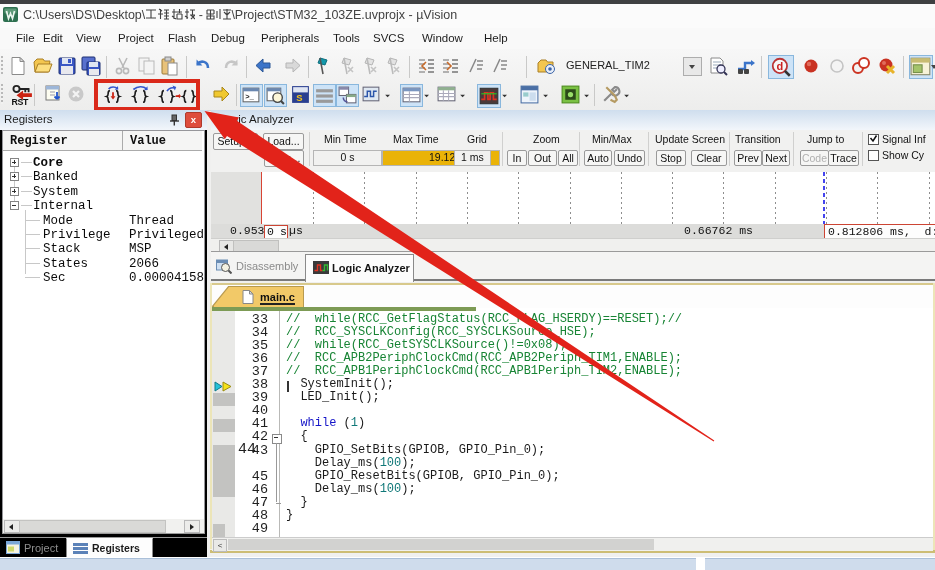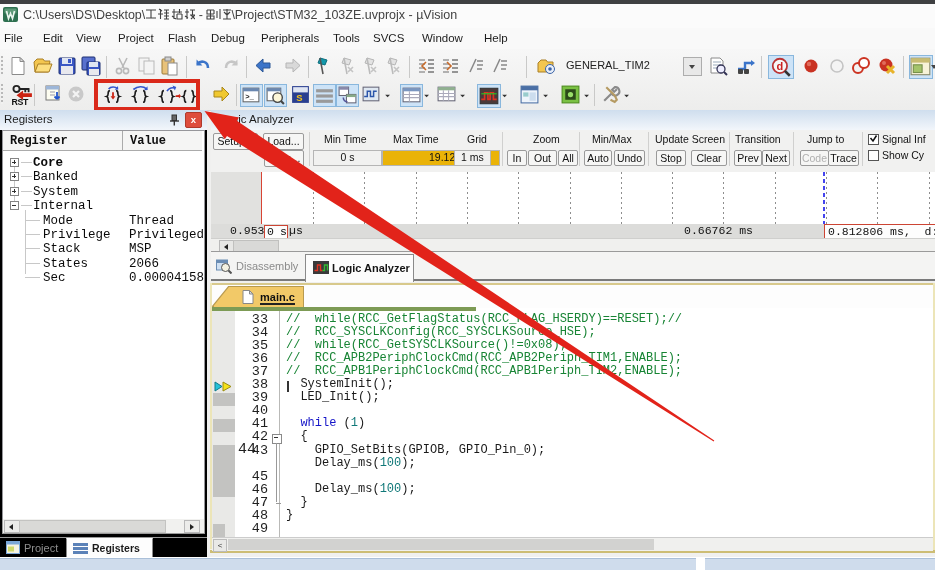--- a/index.html
+++ b/index.html
@@ -30,21 +30,21 @@
 <path d="M40 4 h4 M42 1 v10 M40 8 l3 2 M45 2 h5 M47.5 2 v5 M45 7 h5 l-4 4 M46 7 l4 4"></path>
 </g>
         </svg> - <svg width="25" height="12" viewBox="0 0 25 12" style="vertical-align:-1px">
           <g stroke="#424242" stroke-width="1.1" fill="none">
 <path d="M1 2 h7 M1 2 v4 h7 M8 2 v4 M1 8 h7 v3 h-7 z M4.5 2 v9 M11 3 v7 M14 1 v10"></path>
 <path d="M17 2 h8 M21 1 v10 M18 4 l3 3 M24 4 l-3 3 M17 11 h8"></path>
 </g>
         </svg>\Project\STM32_103ZE.uvprojx - µVision</div>
 </div>
 <div class="abs" style="left:0;top:28px;width:935px;height:21px;background:#f9f9f9;font-size:11.5px;color:#1d1d1d;">
-      <span class="abs" style="left:4px;top:4px;">File</span>
+      <span class="abs" style="left:16px;top:4px;">File</span>
       <span class="abs" style="left:43px;top:4px;">Edit</span>
       <span class="abs" style="left:76px;top:4px;">View</span>
       <span class="abs" style="left:118px;top:4px;">Project</span>
       <span class="abs" style="left:168px;top:4px;">Flash</span>
       <span class="abs" style="left:211px;top:4px;">Debug</span>
       <span class="abs" style="left:261px;top:4px;">Peripherals</span>
       <span class="abs" style="left:333px;top:4px;">Tools</span>
       <span class="abs" style="left:373px;top:4px;">SVCS</span>
       <span class="abs" style="left:422px;top:4px;">Window</span>
       <span class="abs" style="left:484px;top:4px;">Help</span>
@@ -562,20 +562,21 @@
         <div class="abs mono" style="left:74px;top:15.1px;font-size:12px;line-height:13.1px;white-space:pre;"><span style="color:#178434">//&nbsp;&nbsp;RCC_SYSCLKConfig(RCC_SYSCLKSource_HSE);</span></div>
         <div class="abs mono" style="left:74px;top:28.2px;font-size:12px;line-height:13.1px;white-space:pre;"><span style="color:#178434">//&nbsp;&nbsp;while(RCC_GetSYSCLKSource()!=0x08);</span></div>
         <div class="abs mono" style="left:74px;top:41.3px;font-size:12px;line-height:13.1px;white-space:pre;"><span style="color:#178434">//&nbsp;&nbsp;RCC_APB2PeriphClockCmd(RCC_APB2Periph_TIM1,ENABLE);</span></div>
         <div class="abs mono" style="left:74px;top:54.4px;font-size:12px;line-height:13.1px;white-space:pre;"><span style="color:#178434">//&nbsp;&nbsp;RCC_APB1PeriphClockCmd(RCC_APB1Periph_TIM2,ENABLE);</span></div>
         <div class="abs mono" style="left:74px;top:67.5px;font-size:12px;line-height:13.1px;white-space:pre;"><span style="color:#1a1a1a">&nbsp;&nbsp;</span><span style="color:#1a1a1a">SystemInit();</span></div>
         <div class="abs mono" style="left:74px;top:80.6px;font-size:12px;line-height:13.1px;white-space:pre;"><span style="color:#1a1a1a">&nbsp;&nbsp;LED_Init();</span></div>
         <div class="abs mono" style="left:74px;top:106.8px;font-size:12px;line-height:13.1px;white-space:pre;"><span style="color:#1a1a1a">&nbsp;&nbsp;</span><span style="color:#1414c8">while</span><span style="color:#1a1a1a">&nbsp;(</span><span style="color:#0f7878">1</span><span style="color:#1a1a1a">)</span></div>
         <div class="abs mono" style="left:74px;top:119.9px;font-size:12px;line-height:13.1px;white-space:pre;"><span style="color:#1a1a1a">&nbsp;&nbsp;{</span></div>
         <div class="abs mono" style="left:74px;top:133.0px;font-size:12px;line-height:13.1px;white-space:pre;"><span style="color:#1a1a1a">&nbsp;&nbsp;&nbsp;&nbsp;GPIO_SetBits(GPIOB,&nbsp;GPIO_Pin_0);</span></div>
         <div class="abs mono" style="left:74px;top:146.1px;font-size:12px;line-height:13.1px;white-space:pre;"><span style="color:#1a1a1a">&nbsp;&nbsp;&nbsp;&nbsp;Delay_ms(</span><span style="color:#0f7878">100</span><span style="color:#1a1a1a">);</span></div>
+        <div class="abs mono" style="left:74px;top:159.2px;font-size:12px;line-height:13.1px;white-space:pre;"><span style="color:#1a1a1a">&nbsp;&nbsp;&nbsp;&nbsp;GPIO_ResetBits(GPIOB,&nbsp;GPIO_Pin_0);</span></div>
         <div class="abs mono" style="left:74px;top:172.3px;font-size:12px;line-height:13.1px;white-space:pre;"><span style="color:#1a1a1a">&nbsp;&nbsp;&nbsp;&nbsp;Delay_ms(</span><span style="color:#0f7878">100</span><span style="color:#1a1a1a">);</span></div>
         <div class="abs mono" style="left:74px;top:185.4px;font-size:12px;line-height:13.1px;white-space:pre;"><span style="color:#1a1a1a">&nbsp;&nbsp;}</span></div>
         <div class="abs mono" style="left:74px;top:198.5px;font-size:12px;line-height:13.1px;white-space:pre;"><span style="color:#1a1a1a">}</span></div>
         <div class="abs" style="left:75px;top:70.0px;width:1.5px;height:11px;background:#333;"></div>
       </div>
       <div class="abs" style="left:2px;top:253.5px;width:721px;height:13.5px;background:#f0f0ee;border-top:1px solid #ccc;">
         <div class="abs" style="left:1px;top:1px;width:12px;height:11px;background:#e9e9e7;border:1px solid #bbb;text-align:center;font-size:8px;line-height:11px;color:#333;">&lt;</div>
         <div class="abs" style="left:16px;top:1px;width:426px;height:11px;background:#d2d2d0;"></div>
       </div>
     </div>

